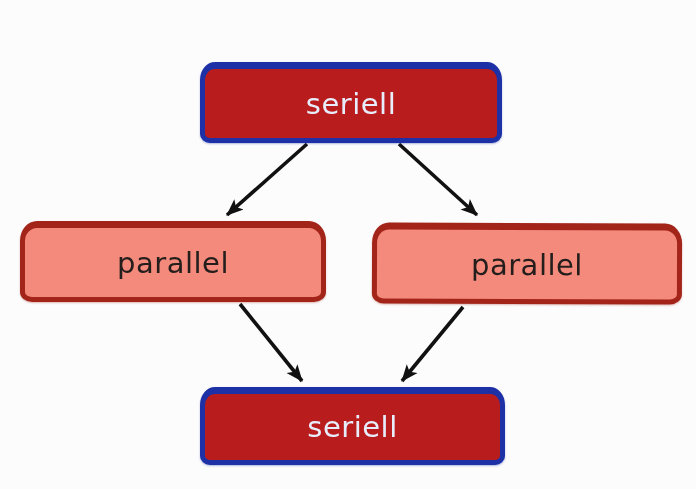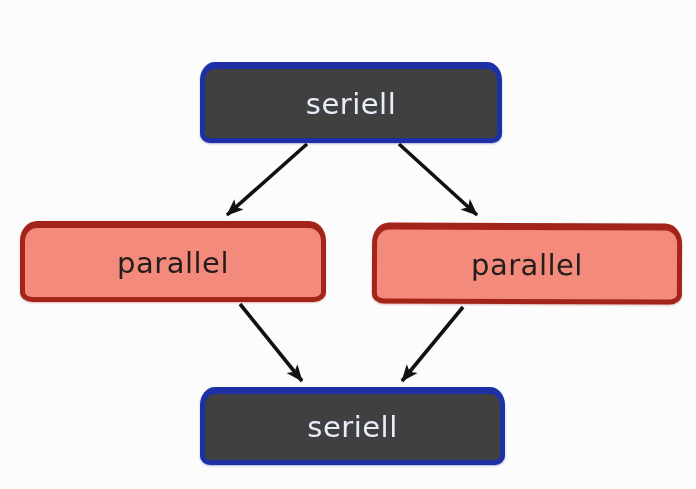--- a/index.html
+++ b/index.html
@@ -24,21 +24,21 @@
   .node {
     position: absolute;
     box-sizing: border-box;
     display: flex;
     align-items: center;
     justify-content: center;
     font-size: 29px;
     letter-spacing: 0.5px;
   }
   .node.blue {
-    background: #404040;
+    background: #b91c1c;
     border: 5px solid #1d30a6;
     border-top-width: 7px;
     color: #e8edfc;
     border-radius: 15px 15px 10px 10px / 18px 18px 9px 9px;
     box-shadow: 0 1px 2px rgba(30,48,160,0.35);
   }
   .node.red {
     background: #f48a7c;
     border: 5px solid #a3251a;
     border-top-width: 7px;

